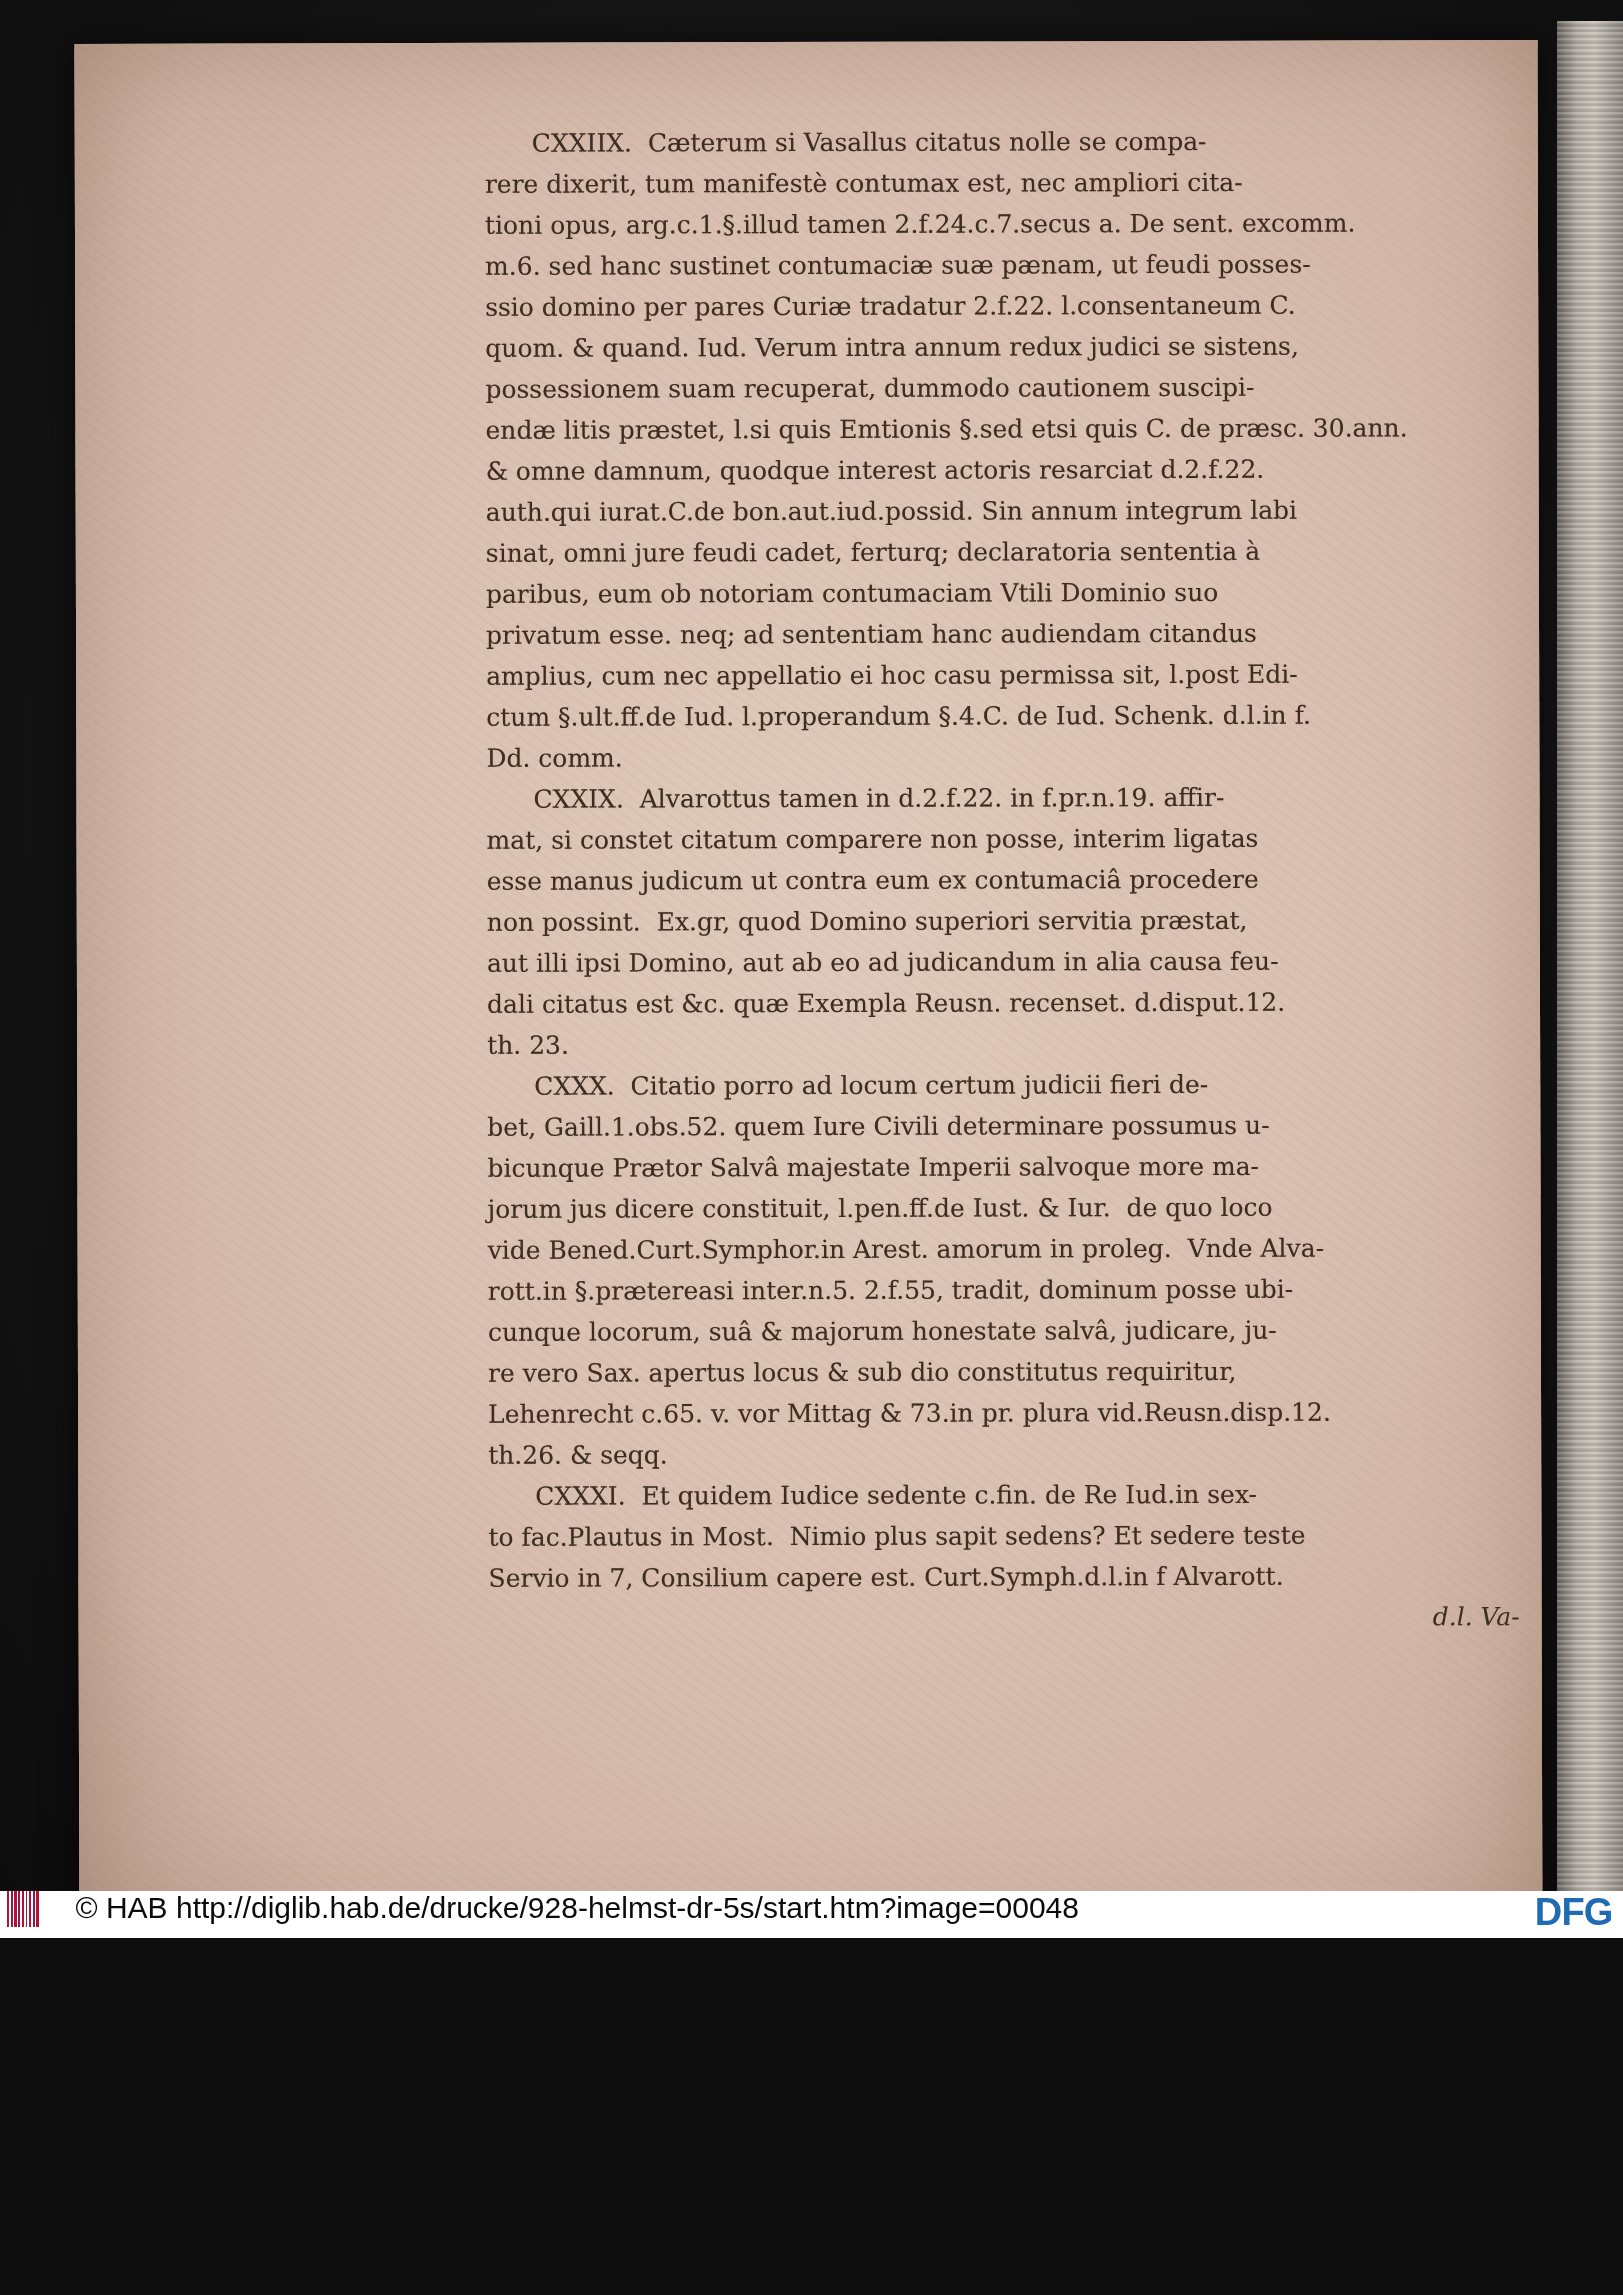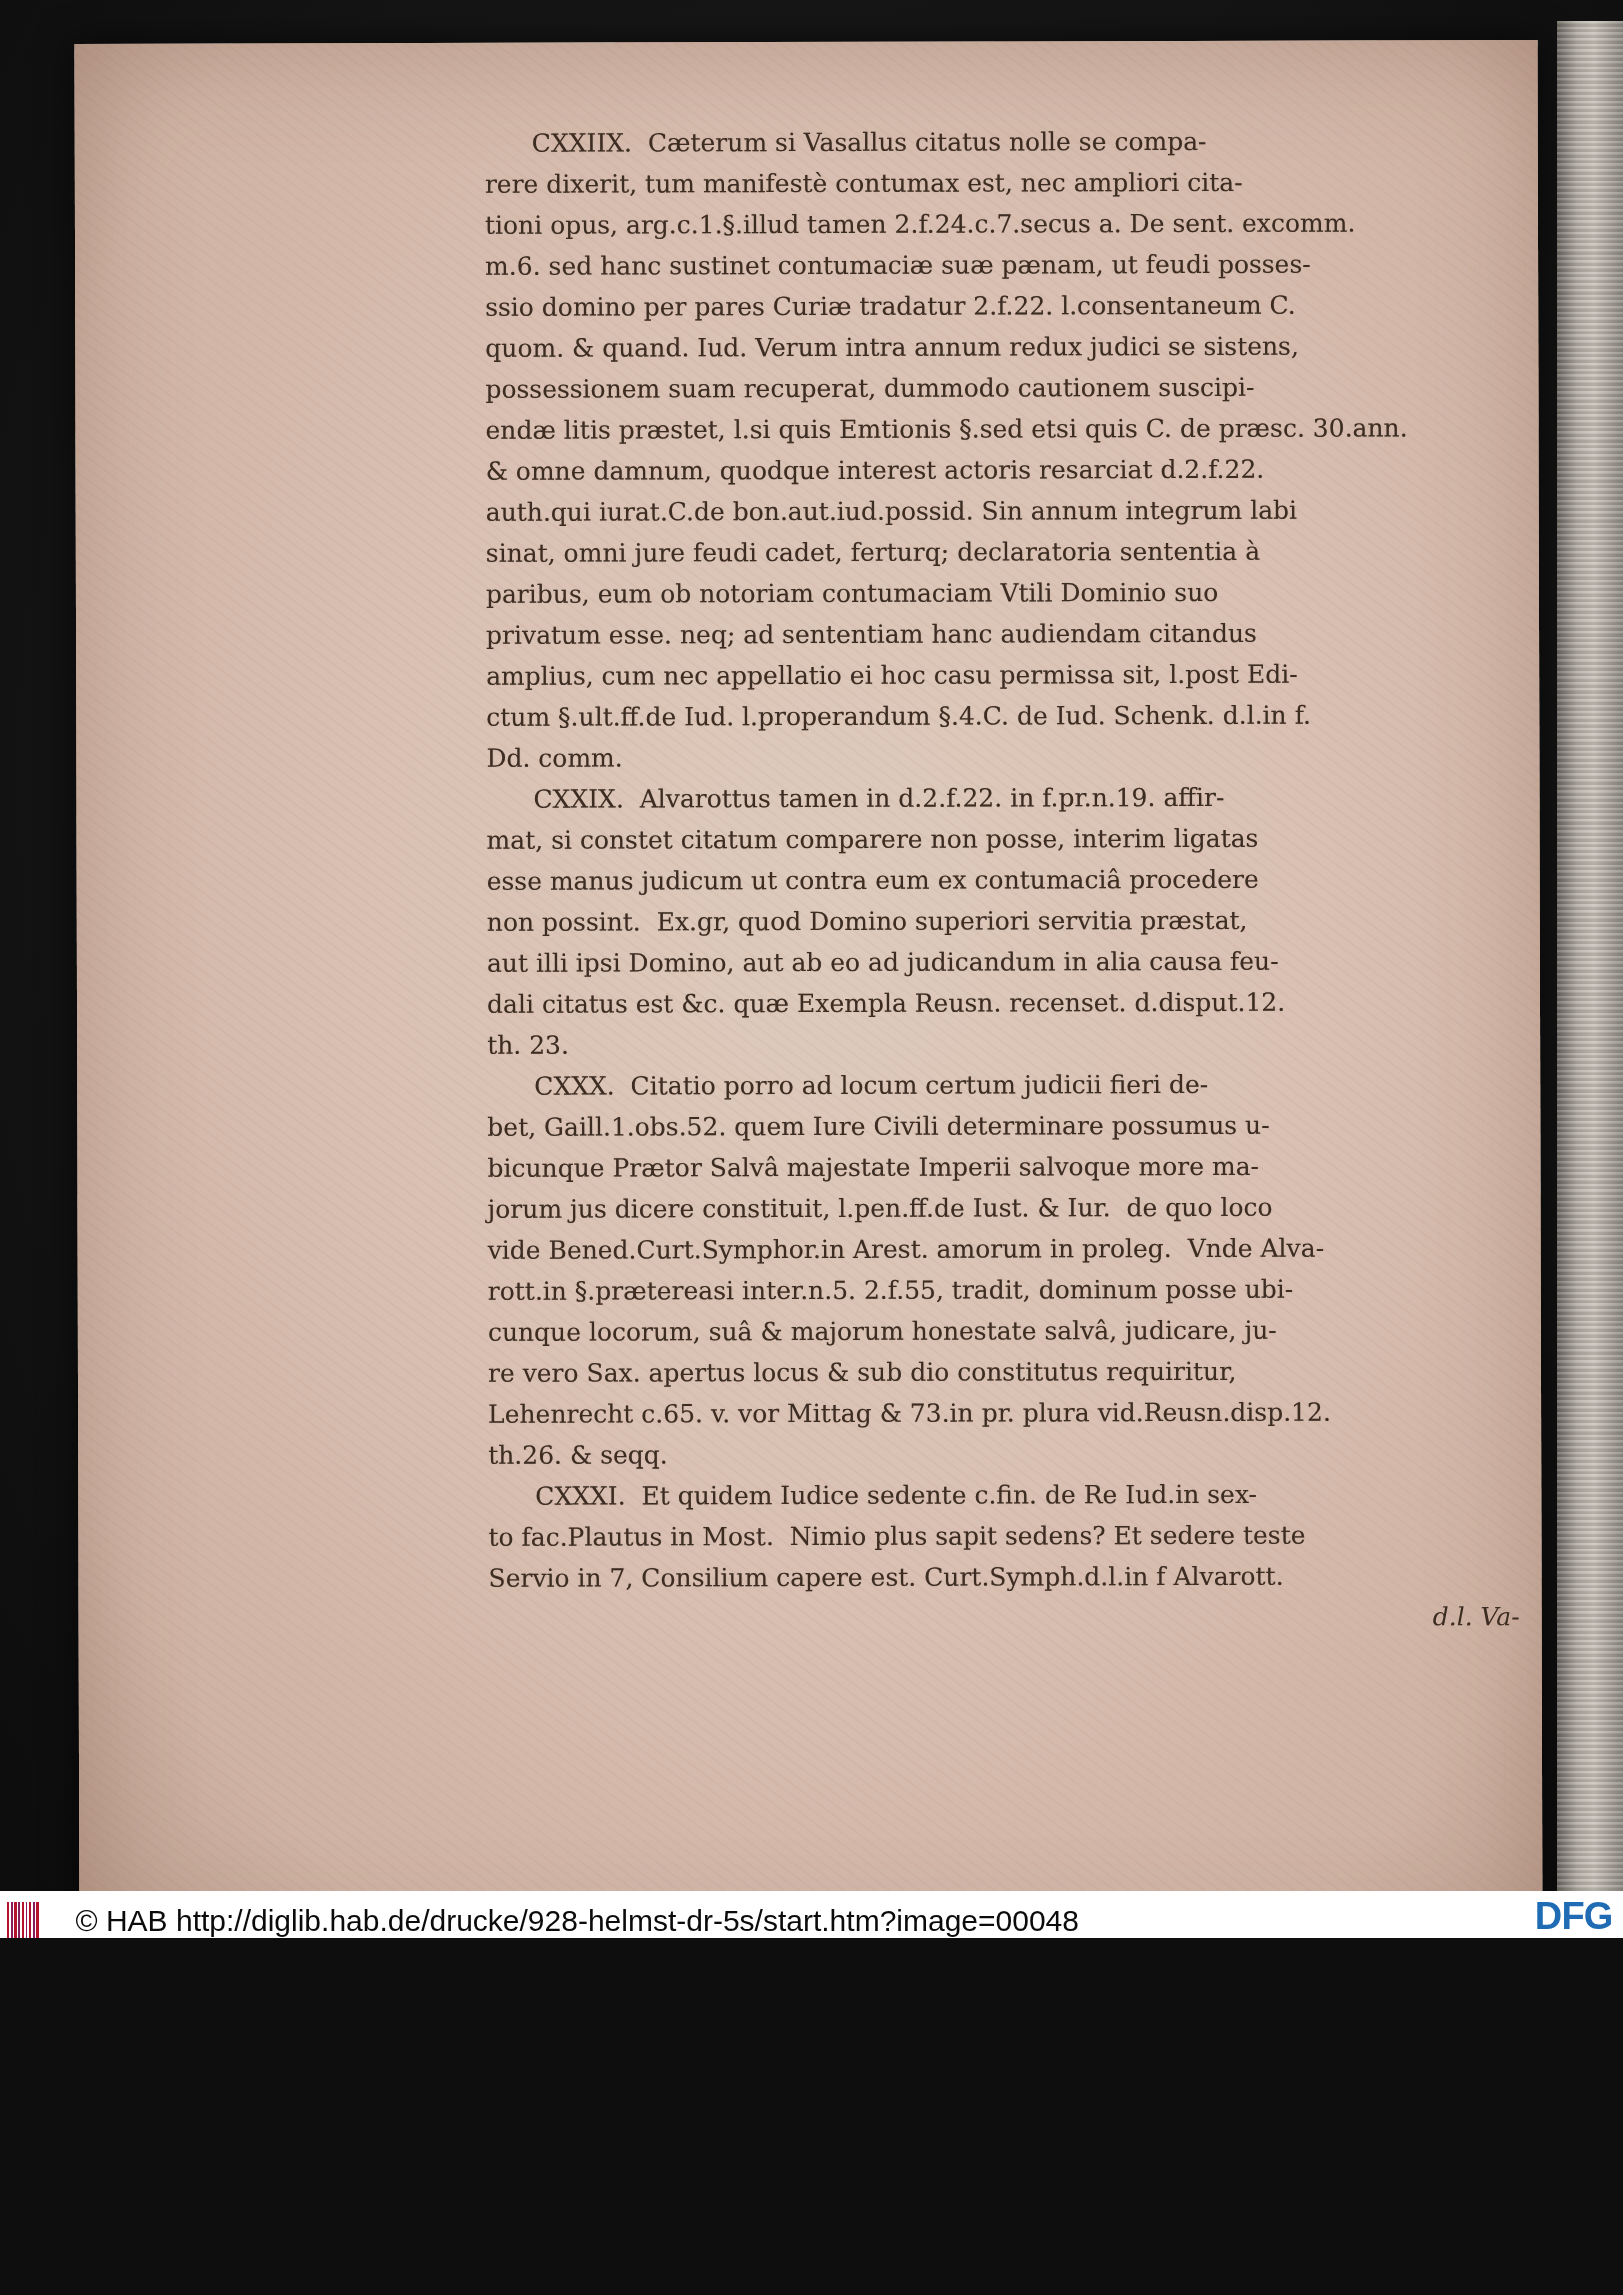--- a/index.html
+++ b/index.html
@@ -52,21 +52,21 @@
   .gray-label{margin-left:28px;margin-top:4.9px;font-family:"Liberation Sans",sans-serif;
     font-size:31px;color:#111;white-space:nowrap;}
   .swatches{margin-left:23px;margin-top:1.6px;display:flex;border:2.4px solid #0a0a0a;height:44px;background:#fff;}
   .sw{width:41px;height:100%;}
   .sw-dark{background:#2d2d2d;}
   .sw-mid{background:#919191;}
   .sw-light{background:#fdfdfd;}
 
   
   .footer{position:absolute;left:0;bottom:0;width:1624px;height:47px;background:#ffffff;
-    display:flex;align-items:flex-end;}
+    display:flex;align-items:flex-start;}
   .colorbar{width:32px;height:36px;margin-left:6.5px;
     background:repeating-linear-gradient(to right,#b5122e 0 2.4px,#fff 2.4px 4px,#8a1a5e 4px 5.7px,#fff 5.7px 7.3px);}
   .copyright{margin-left:37px;font-family:"Liberation Sans",sans-serif;font-size:30px;color:#0b0b0b;white-space:nowrap;}
   .dfg{margin-left:auto;margin-right:11.4px;font-family:"Liberation Sans",sans-serif;
     font-weight:bold;font-size:38px;color:var(--dfg-blue,#1f6cb4);letter-spacing:-0.8px;}
 </style>
 </head>
 <body>
 
 <div class="screen">

